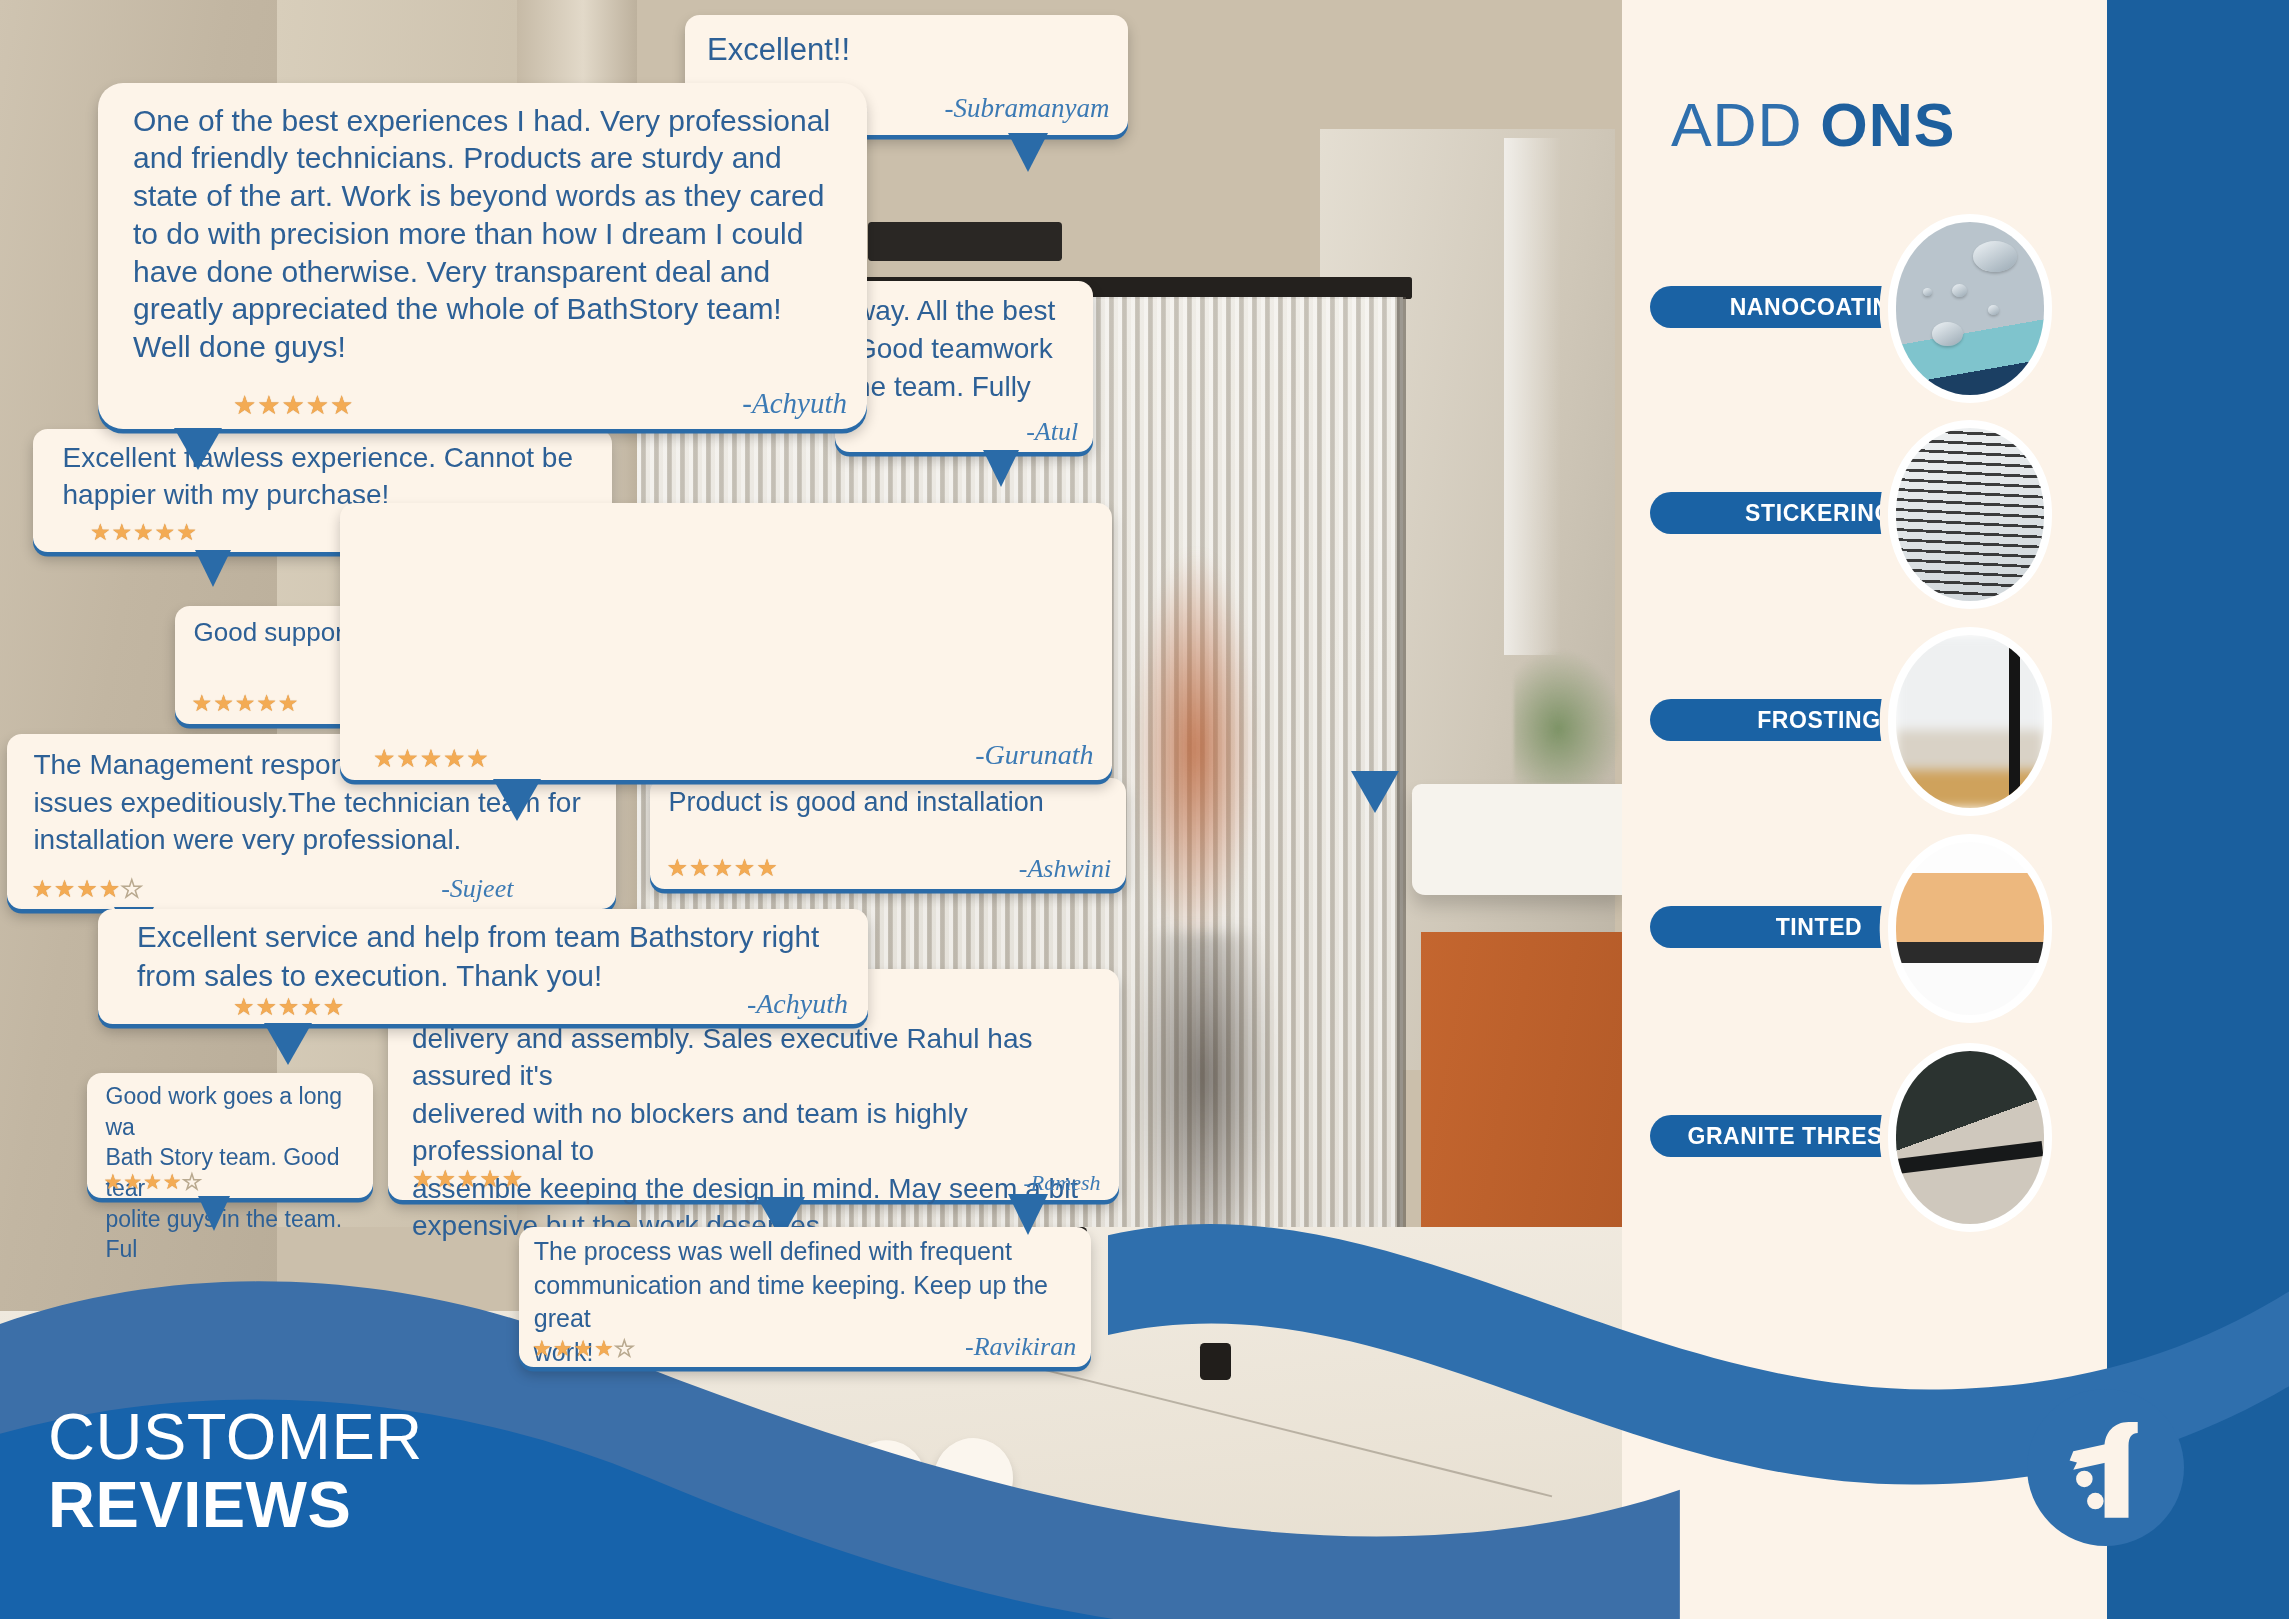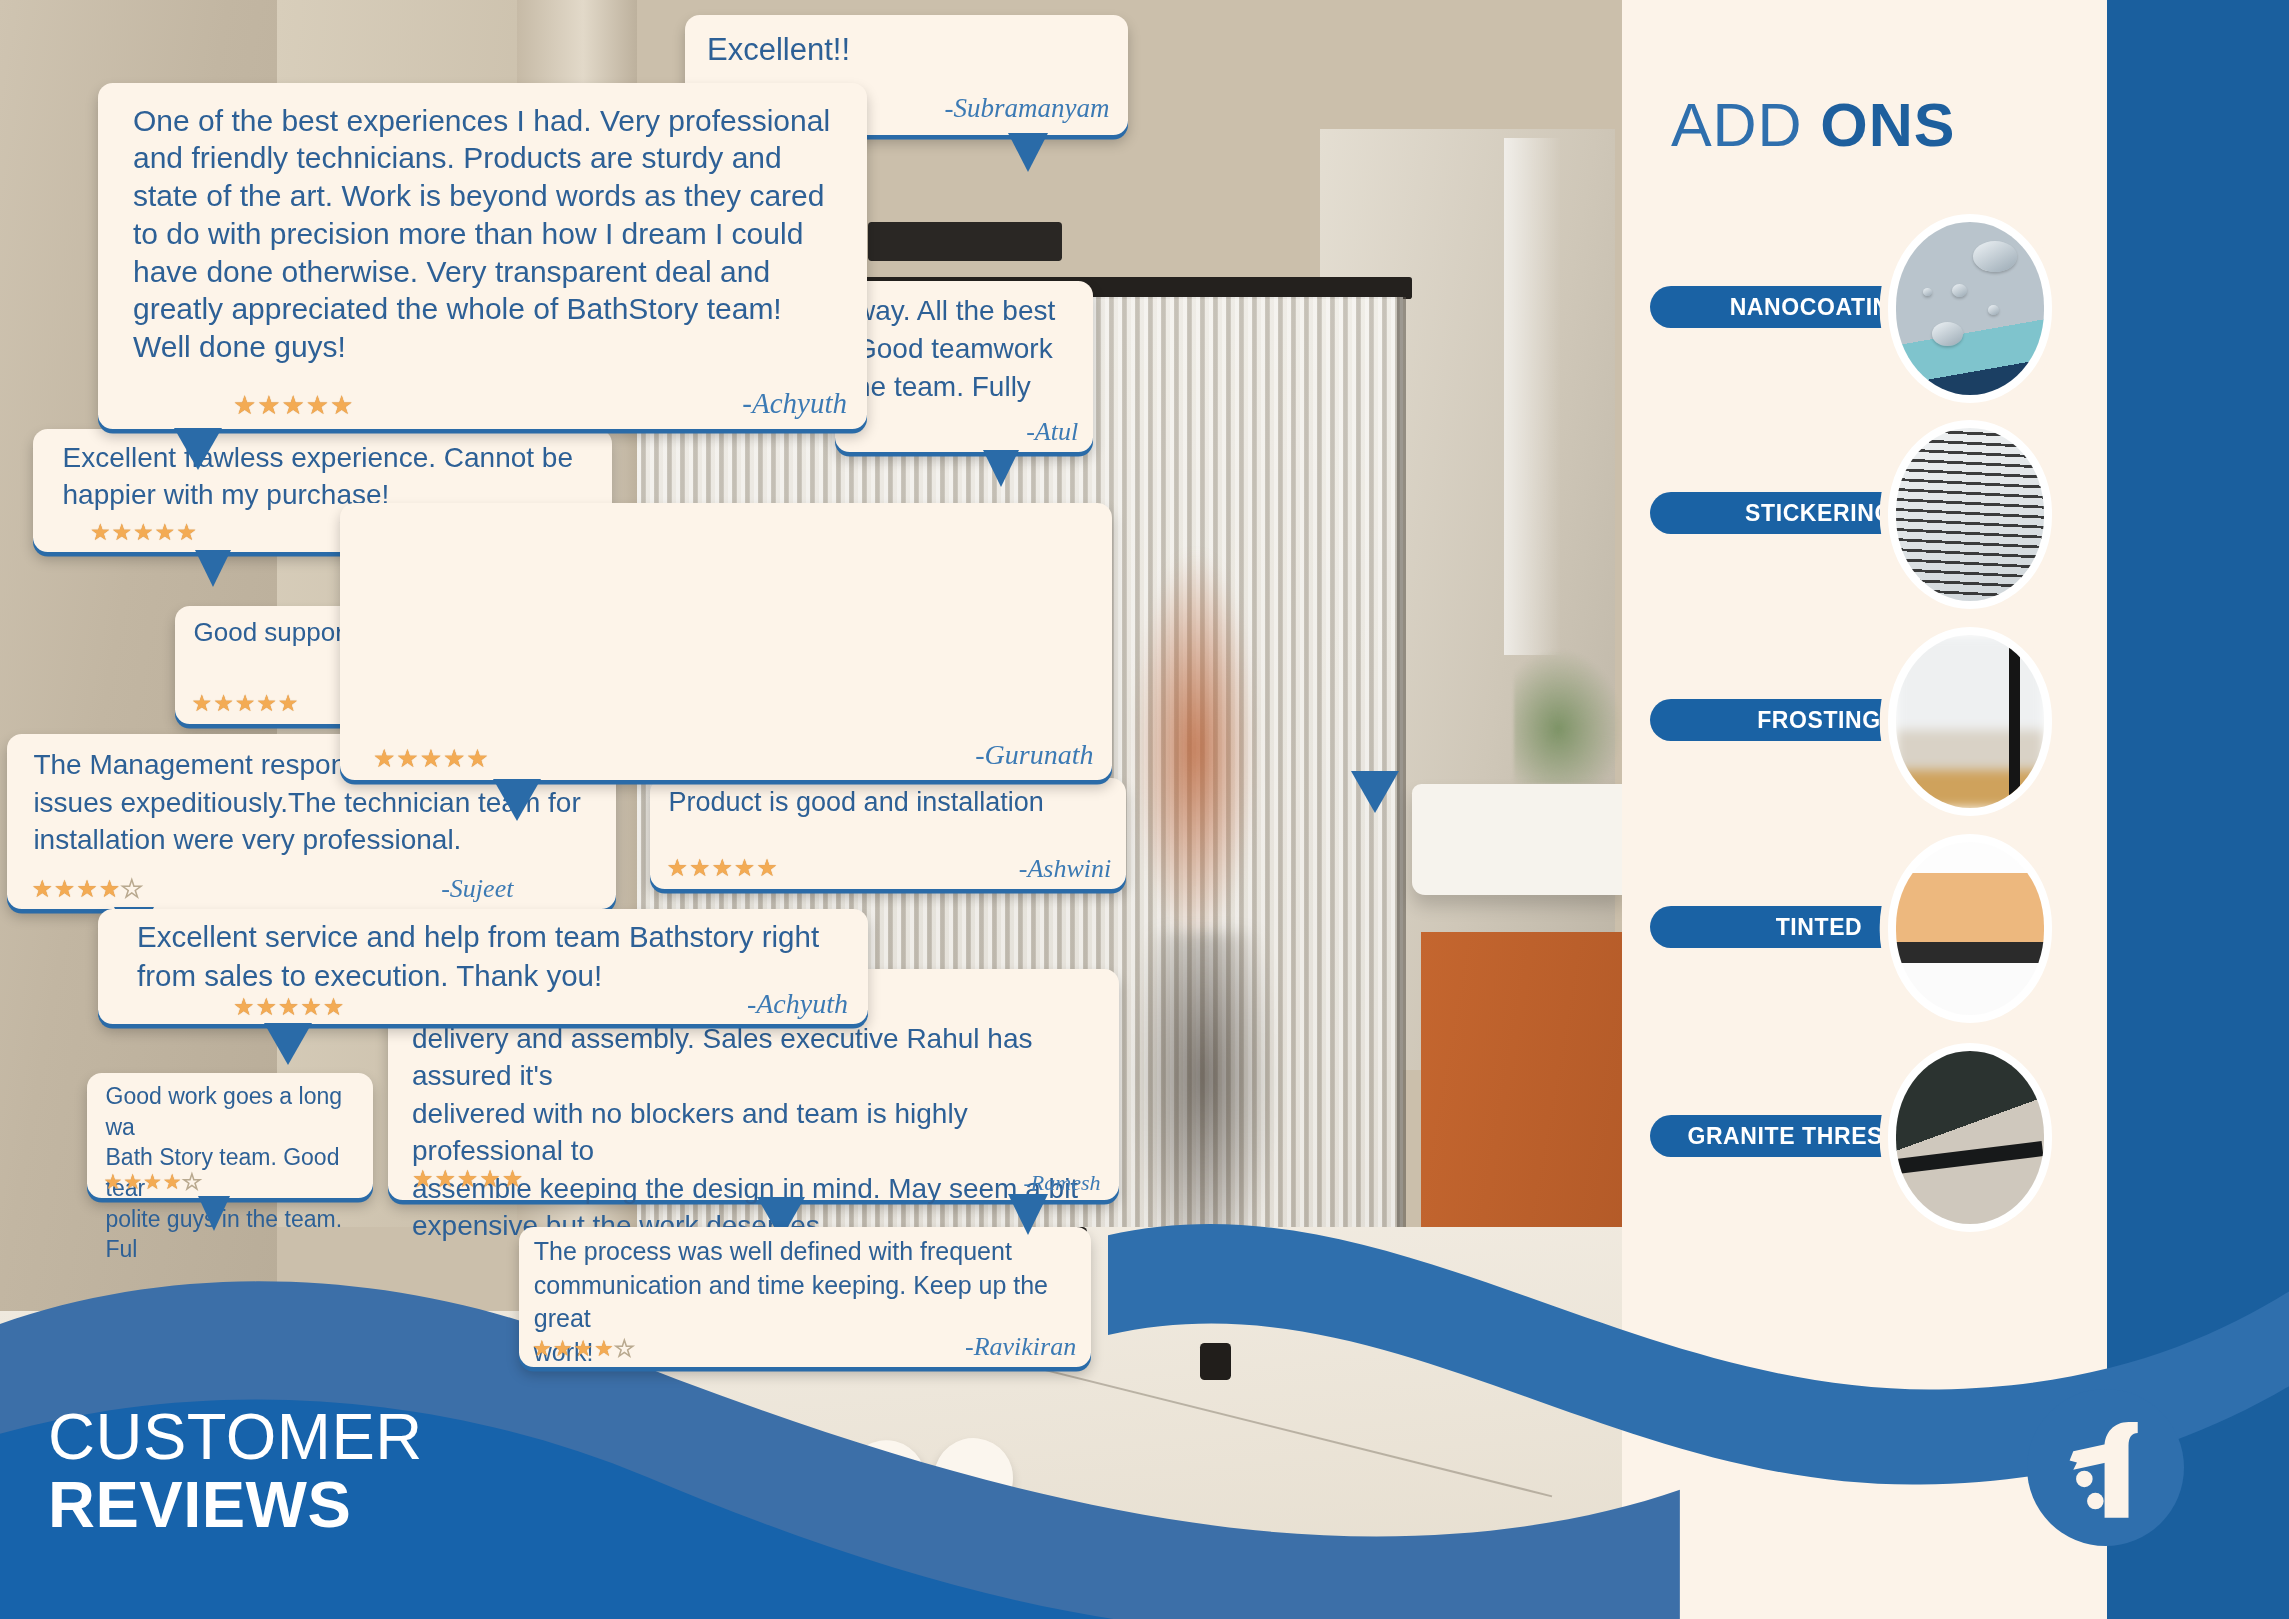--- a/index.html
+++ b/index.html
@@ -232,21 +232,21 @@
   </div>
 
   <div class="bub" style="left:835px;top:281px;width:258px;height:171px;">
     <div class="txt" style="position:absolute;left:20px;top:11px;font-size:28px;line-height:1.35;">way. All the best
 Good teamwork
 he team. Fully</div>
     <div class="who" style="font-size:26px;right:14.8px;bottom:5.5px;">-Atul</div>
     <div class="tail" style="left:148px;bottom:-35px;border-left-width:18.5px;border-right-width:18.5px;border-top-width:37px;"></div>
   </div>
 
-  <div class="bub" style="left:98px;top:83px;width:769px;height:346px;z-index:5;">
+  <div class="bub" style="left:98px;top:83px;width:769px;height:346px;z-index:5;border-radius:25px;">
     <div class="txt" style="position:absolute;left:35px;top:18.5px;font-size:30px;line-height:1.26;">One of the best experiences I had. Very professional
 and friendly technicians. Products are sturdy and
 state of the art. Work is beyond words as they cared
 to do with precision more than how I dream I could
 have done otherwise. Very transparent deal and
 greatly appreciated the whole of BathStory team!
 Well done guys!</div>
     <div class="stars" style="font-size:26px;left:135px;bottom:11px;"><i>★</i><i>★</i><i>★</i><i>★</i><i>★</i></div>
     <div class="who" style="font-size:29px;right:20px;bottom:9.2px;">-Achyuth</div>
     <div class="tail" style="left:76px;bottom:-41px;"></div>

